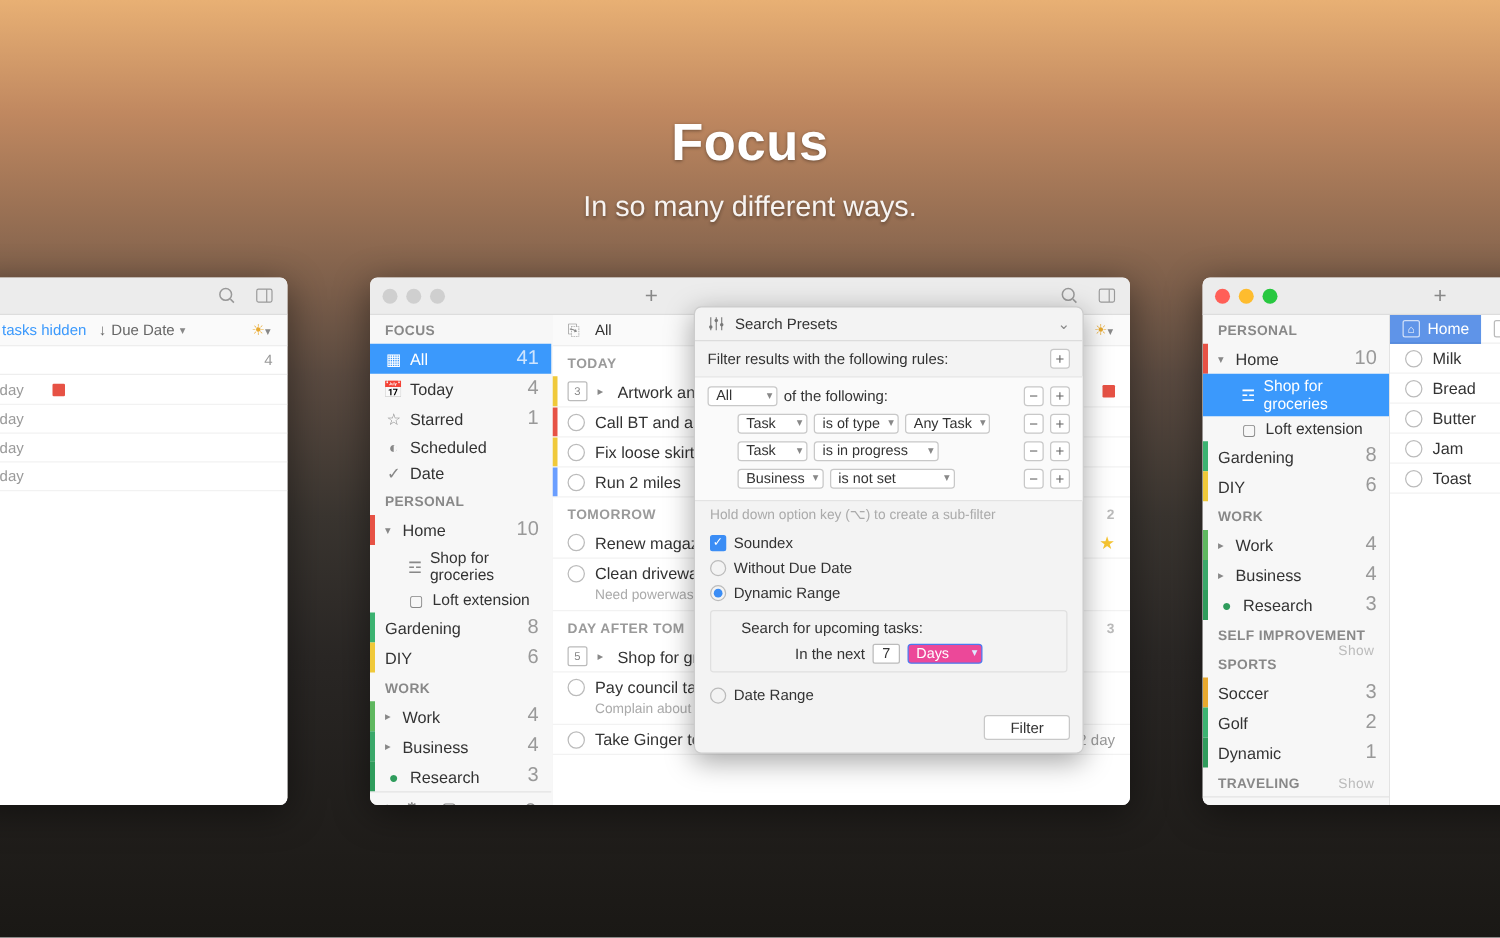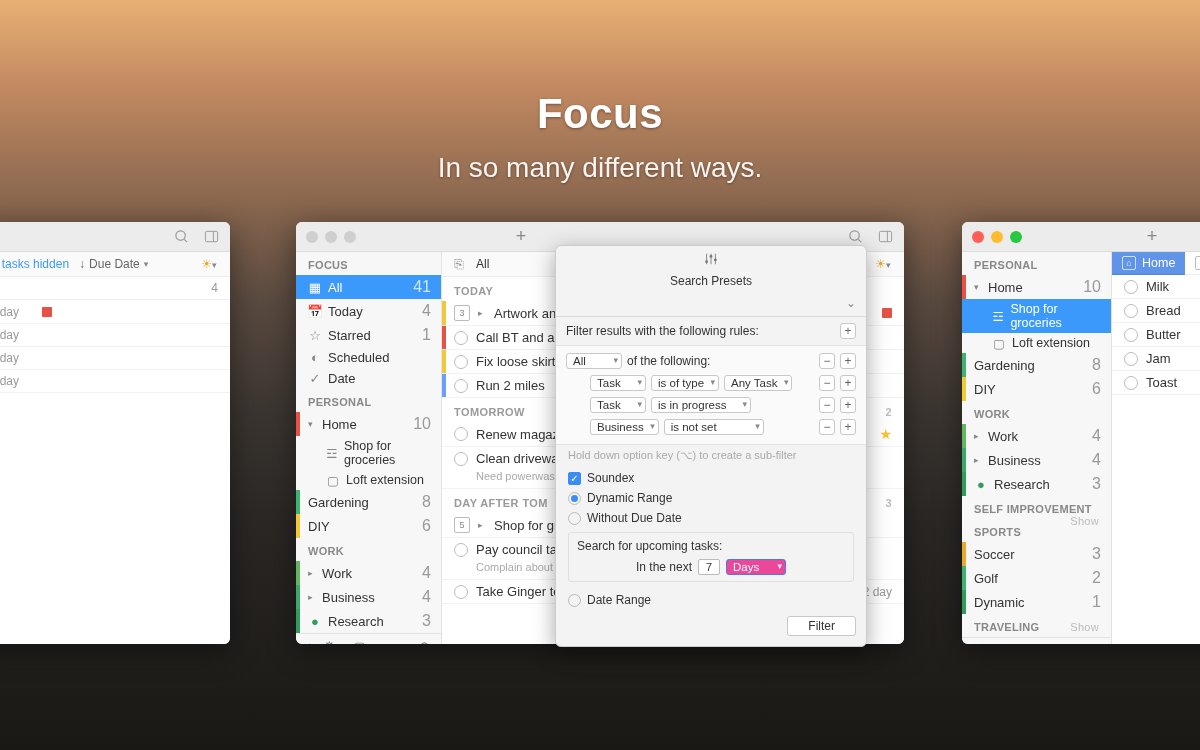--- a/index.html
+++ b/index.html
@@ -4,21 +4,21 @@
 <style>
   * { box-sizing: border-box; margin: 0; padding: 0; }
   body {
     font-family: -apple-system, "Helvetica Neue", Helvetica, Arial, sans-serif;
     background: linear-gradient(to bottom, #e8b074 0%, #c08860 12%, #5a4a40 40%, #3a3530 55%, #2a2725 70%, #1a1815 100%);
     width: 1200px; height: 750px; overflow: hidden; position: relative;
     font-size: 13px; color: #333;
   }
   .hero { text-align: center; color: #fff; padding-top: 90px; text-shadow: 0 1px 3px rgba(0,0,0,.4); }
   .hero h1 { font-size: 42px; font-weight: 600; letter-spacing: .5px; }
-  .hero p { font-size: 28px; font-weight: 300; opacity: .92; margin-top: 14px; }
+  .hero p { font-size: 23px; font-weight: 300; opacity: .92; margin-top: 14px; }
 
   .win {
     position: absolute; background: #f5f5f5; border-radius: 6px;
     box-shadow: 0 6px 30px rgba(0,0,0,.45); overflow: hidden;
     display: flex; flex-direction: column;
   }
   .titlebar { height: 30px; display: flex; align-items: center; padding: 0 10px; border-bottom: 1px solid #ddd; background:#ececec; }
   .lights { display: flex; gap: 7px; }
   .light { width: 12px; height: 12px; border-radius: 50%; }
   .l-red{background:#ff5f57;} .l-yel{background:#febc2e;} .l-grn{background:#28c840;}
@@ -59,39 +59,39 @@
   .star{color:#f7c531;font-size:14px;}
   .flag-red{width:10px;height:10px;background:#e75245;border-radius:1px;display:inline-block;}
 
   
   #winA{left:-25px;top:222px;width:255px;height:422px;}
   #winB{left:296px;top:222px;width:608px;height:422px;}
   #winC{left:962px;top:222px;width:330px;height:422px;}
 
   
   .panel{position:absolute;left:555px;top:245px;width:312px;background:#f3f3f3;border:1px solid #ccc;border-radius:6px;box-shadow:0 6px 22px rgba(0,0,0,.35);font-size:12px;}
-  .panel .head{display:flex;align-items:center;gap:8px;padding:6px 10px;border-bottom:1px solid #dcdcdc;flex-direction:column;}
+  .panel .head{display:flex;align-items:center;gap:8px;padding:6px 10px;border-bottom:1px solid #dcdcdc;}
   .panel .head .ico-svg{display:inline-flex;}
   .panel .head .chev{margin-left:auto;color:#888;}
   .panel .row{padding:6px 10px;display:flex;align-items:center;gap:6px;flex-wrap:wrap;}
   .panel .rules{padding:4px 10px 6px;border-top:1px solid #e3e3e3;border-bottom:1px solid #e3e3e3;background:#fafafa;}
   .panel .rule{display:flex;align-items:center;gap:5px;padding:3px 0;}
   .panel .rule.indent{padding-left:24px;}
   .sel{background:#fff;border:1px solid #c8c8c8;border-radius:3px;padding:1px 14px 1px 6px;font-size:11.5px;position:relative;min-width:56px;}
   .sel::after{content:"▾";position:absolute;right:3px;top:1px;color:#888;font-size:9px;}
   .sel.blue{background:#ec4899;color:#fff;border-color:#4a7af0;}
   .sel.blue::after{color:#dfe8ff;}
   .rb{width:16px;height:16px;border:1px solid #c8c8c8;border-radius:3px;display:inline-flex;align-items:center;justify-content:center;color:#666;font-size:12px;line-height:1;background:#fff;}
   .hint{color:#aaa;font-size:11px;padding:4px 12px 6px;}
   .opt{display:flex;align-items:center;gap:6px;padding:3px 12px;}
   .chkbox{width:13px;height:13px;border:1px solid #bbb;border-radius:2px;display:inline-flex;align-items:center;justify-content:center;font-size:10px;color:#fff;}
   .chkbox.on{background:#3b8df5;border-color:#3b8df5;}
   .radio{width:13px;height:13px;border:1px solid #bbb;border-radius:50%;display:inline-flex;align-items:center;justify-content:center;}
   .radio.on::after{content:"";width:7px;height:7px;border-radius:50%;background:#3b8df5;}
-  .panel .sub-box{margin:4px 12px 8px;border:1px solid #e0e0e0;border-radius:3px;padding:6px 8px;}
+  .panel .sub-box{margin:4px 12px 8px;border:1px solid #e0e0e0;border-radius:3px;padding:6px 24px;}
   .numbox{width:22px;border:1px solid #bbb;border-radius:2px;text-align:center;font-size:11.5px;padding:1px 0;background:#fff;}
   .apply-row{padding:6px 10px 10px;display:flex;justify-content:flex-end;}
   .btn{background:#fff;border:1px solid #c8c8c8;border-radius:3px;padding:2px 20px;font-size:12px;}
 
   
   #winC .main{display:flex;}
   #winC .tab{display:flex;align-items:center;gap:6px;padding:4px 10px;background:#5f94e8;color:#fff;font-size:12.5px;border-bottom:1px solid #4f84d8;}
   #winC .tab.sub{background:#fff;color:#333;border-bottom:1px solid #f0f0f0;}
   .tab-ico{width:14px;height:14px;border:1px solid rgba(255,255,255,.7);border-radius:2px;font-size:9px;display:flex;align-items:center;justify-content:center;}
 
@@ -476,26 +476,26 @@
       <span style="margin-left:auto" class="rb">−</span>
       <span class="rb">+</span>
     </div>
   </div>
   <div class="hint">Hold down option key (⌥) to create a sub-filter</div>
   <div class="opt">
       <span class="chkbox on">✓</span>
       <span>Soundex</span>
     </div>
   <div class="opt">
+      <span class="radio"></span>
+      <span>Without Due Date</span>
+    </div>
+  <div class="opt">
       <span class="radio on"></span>
       <span>Dynamic Range</span>
-    </div>
-  <div class="opt">
-      <span class="radio"></span>
-      <span>Without Due Date</span>
     </div>
   <div class="sub-box">
     <div style="margin-bottom:6px;">Search for upcoming tasks:</div>
     <div style="display:flex;align-items:center;gap:6px;justify-content:center;">
       <span>In the next</span>
       <span class="numbox">7</span>
       <span class="sel blue" style="min-width:60px">Days</span>
     </div>
   </div>
   <div class="opt">

